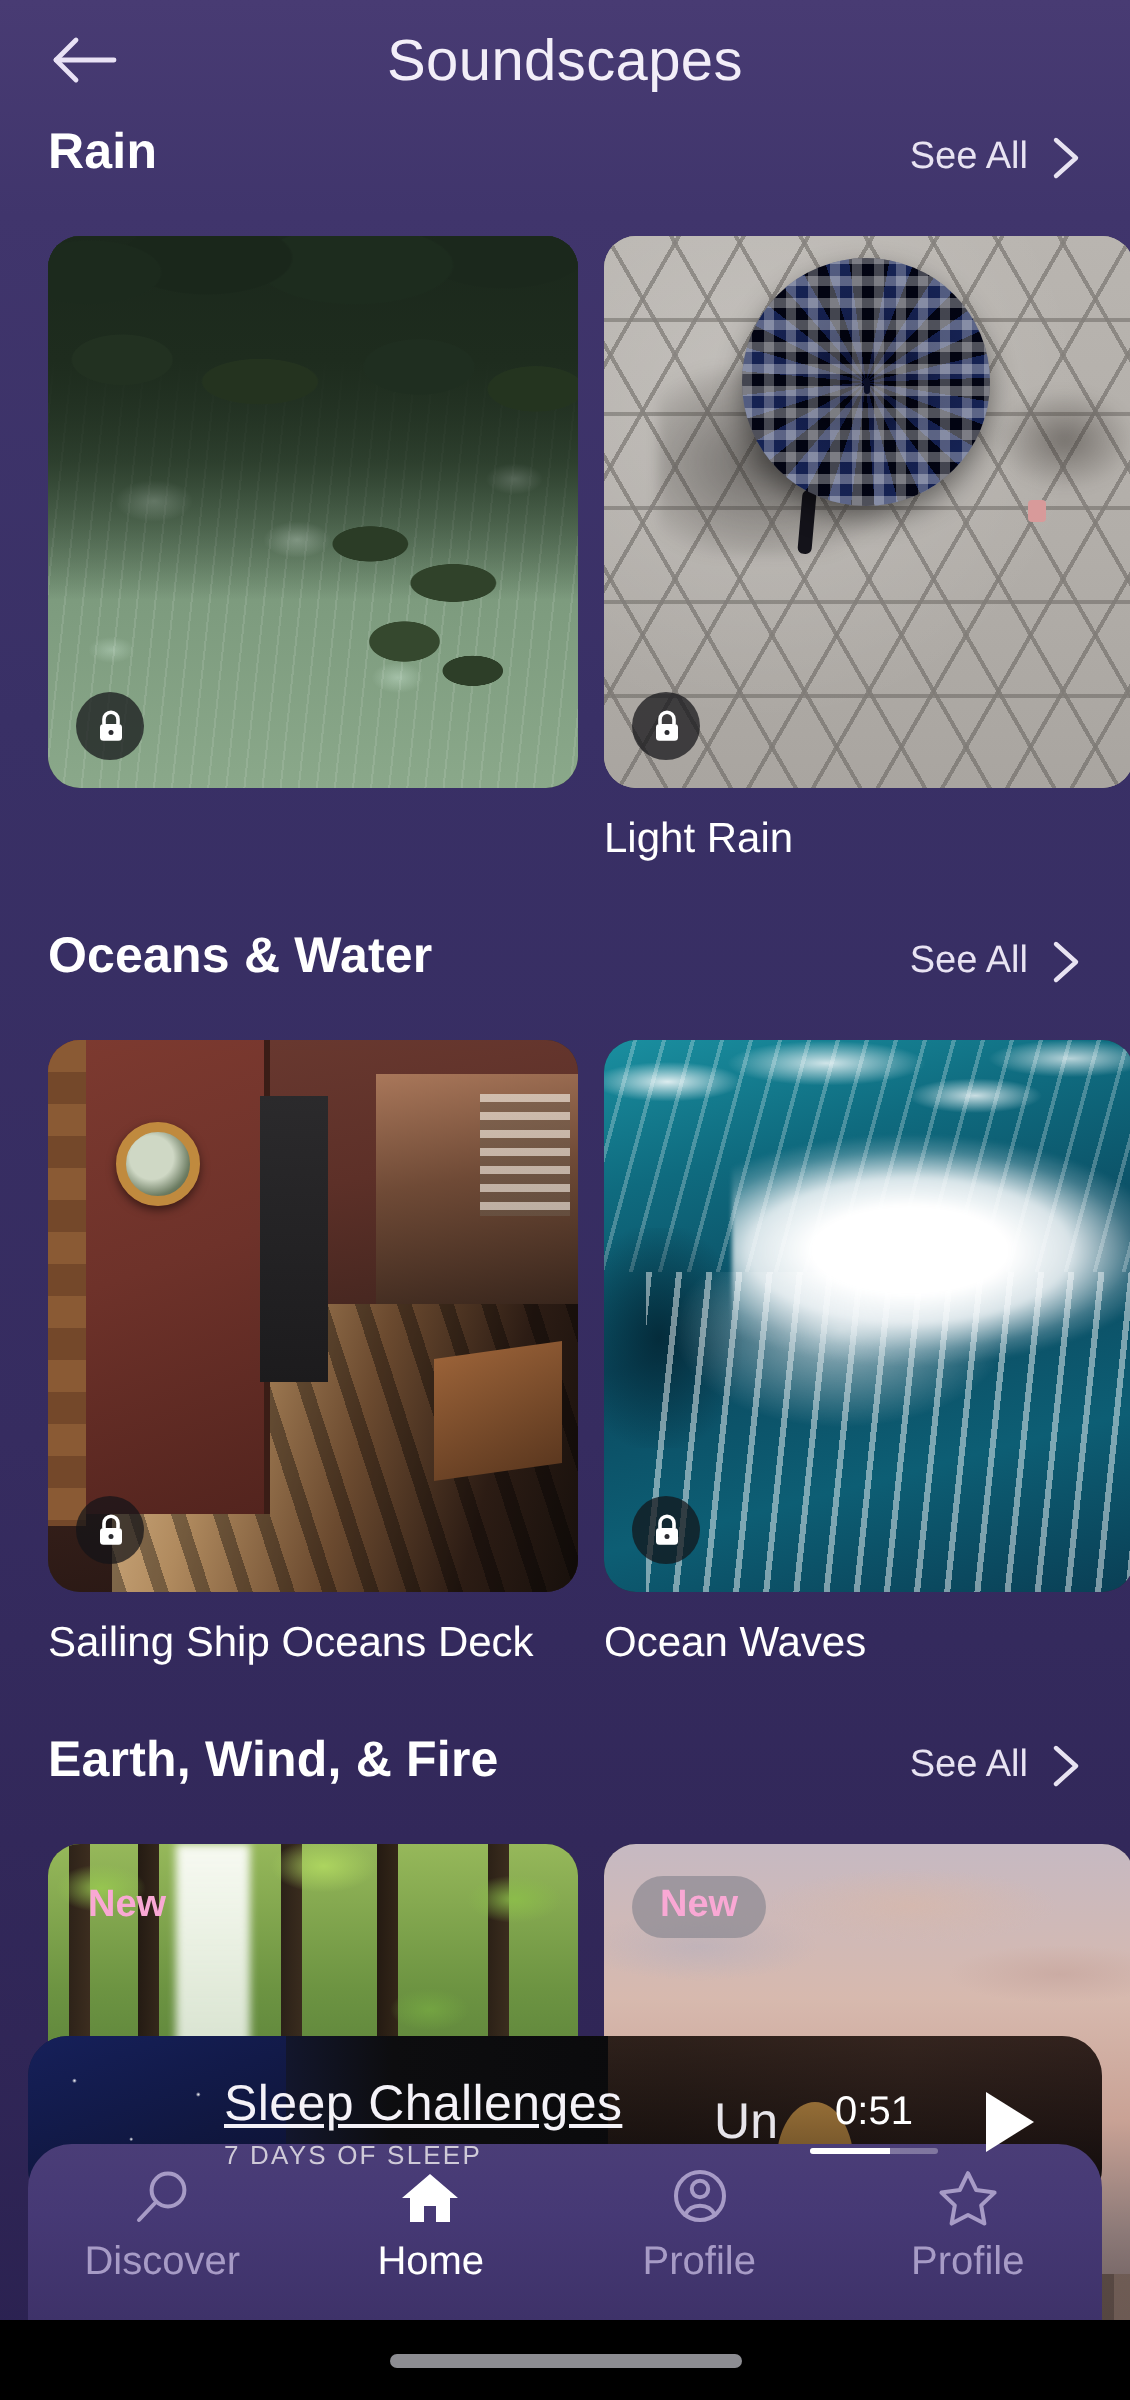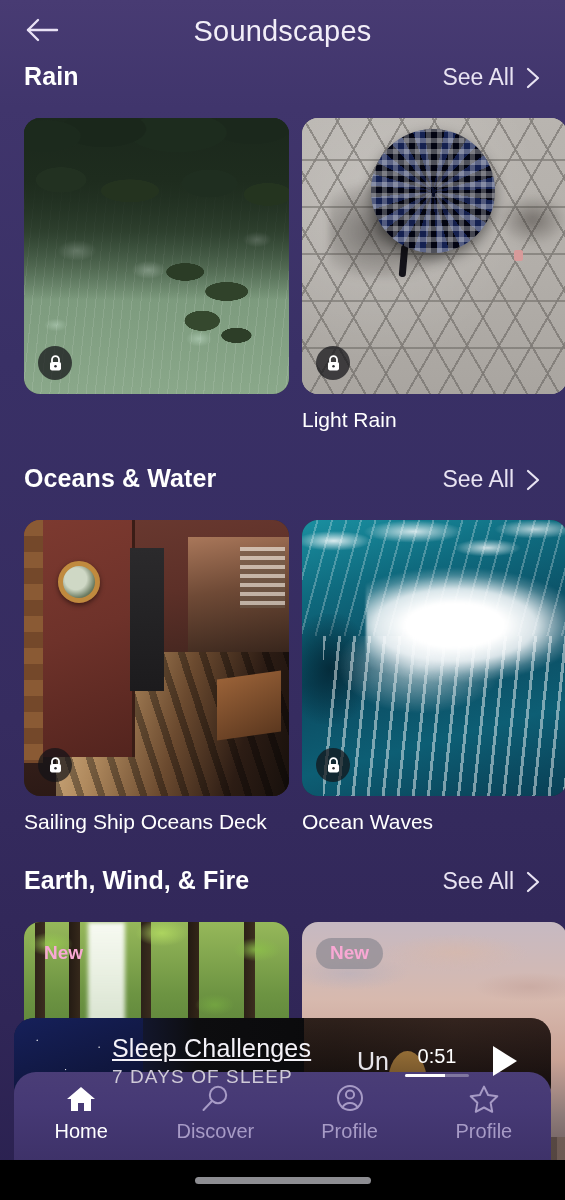--- a/index.html
+++ b/index.html
@@ -48,21 +48,21 @@
     padding:0 24px 0 24px;
     height:46px;
   }
   .sec-title {
     font-size:25px; font-weight:700; color:#ffffff; letter-spacing:.1px;
   }
   .see-all {
     display:flex; align-items:center; gap:11px;
     cursor:pointer;
   }
-  .see-all-label { font-size:23px; color:#e8e3f2; font-weight:400; }
+  .see-all-label { font-size:19px; color:#e8e3f2; font-weight:400; }
   .see-all svg { display:block; }
 
   
   .cards {
     display:flex; gap:13px;
     padding:10px 0 0 24px;
   }
   .card { width:265px; flex:0 0 265px; }
   .thumb {
     position:relative;
@@ -345,21 +345,21 @@
     background:linear-gradient(180deg,#a0763a,#5c4320);
     border-radius:50% 50% 3px 3px / 60% 60% 3px 3px;
     opacity:.9;
   }
   .player-txt {
     position:relative; z-index:2;
     margin-left:98px;
     display:flex; flex-direction:column; gap:3px;
   }
   .player-title { font-size:25px; color:#f4f2f8; font-weight:400; letter-spacing:.2px;text-decoration:underline; }
-  .player-sub   { font-size:19px; color:#cfcad8; letter-spacing:1.1px; }
+  .player-sub   { font-size:13px; color:#cfcad8; letter-spacing:1.1px; }
   .player-right {
     position:relative; z-index:2;
     margin-left:auto; margin-right:26px;
     display:flex; align-items:center; gap:16px;
   }
   .player-clip { font-size:25px; color:#f2f0f6; opacity:.95; }
   .timebox { display:flex; flex-direction:column; align-items:center; gap:6px; }
   .player-time { font-size:20px; color:#ffffff; font-weight:400; }
   .progress {
     width:64px; height:3px; border-radius:2px;
@@ -602,37 +602,37 @@
           <svg width="30" height="34" viewBox="0 0 30 34">
               <path d="M3 2 L27 17 L3 32 Z" fill="#ffffff"></path>
             </svg>
         </span>
       </div>
     </div>
   </div>
 
   <div class="nav">
 
-    <div class="nav-item active">
-      <span>
-        <svg width="32" height="30" viewBox="0 0 32 30">
-          <path d="M16 3 L30 15 H26 V27 H19 V19 H13 V27 H6 V15 H2 Z" fill="#ffffff"></path>
-        </svg>
-      </span>
-      <span class="nav-label">Home</span>
-    </div>
-
     <div class="nav-item">
       <span>
         <svg width="32" height="30" viewBox="0 0 32 30" fill="none">
           <circle cx="19" cy="11" r="8.2" stroke="#a79bc6" stroke-width="2"></circle>
           <path d="M13 17 L4.5 26" stroke="#a79bc6" stroke-width="2" stroke-linecap="round"></path>
         </svg>
       </span>
       <span class="nav-label">Discover</span>
+    </div>
+
+    <div class="nav-item active">
+      <span>
+        <svg width="32" height="30" viewBox="0 0 32 30">
+          <path d="M16 3 L30 15 H26 V27 H19 V19 H13 V27 H6 V15 H2 Z" fill="#ffffff"></path>
+        </svg>
+      </span>
+      <span class="nav-label">Home</span>
     </div>
 
     <div class="nav-item">
       <span>
         <svg width="32" height="30" viewBox="0 0 32 30" fill="none">
           <circle cx="16" cy="14" r="12" stroke="#a79bc6" stroke-width="2"></circle>
           <circle cx="16" cy="10.5" r="4.1" stroke="#a79bc6" stroke-width="2"></circle>
           <path d="M8.4 23.5 A8.6 8.6 0 0 1 23.6 23.5" stroke="#a79bc6" stroke-width="2" stroke-linecap="round"></path>
         </svg>
       </span>

